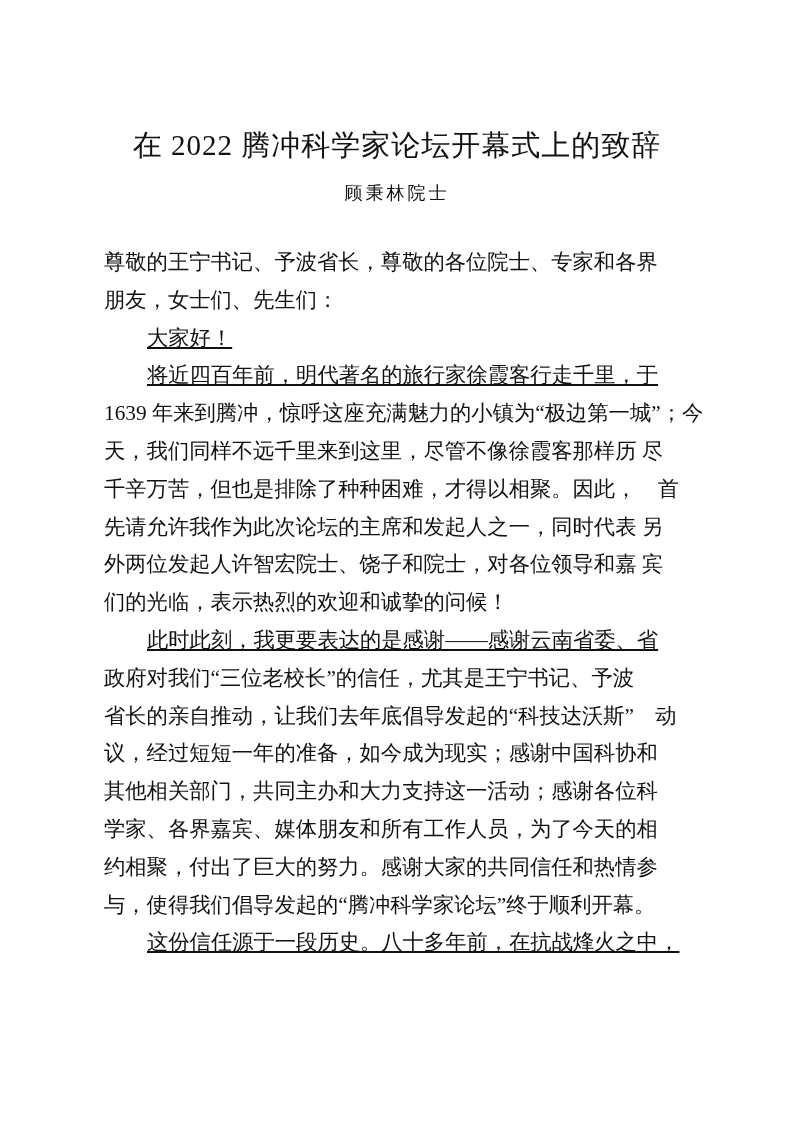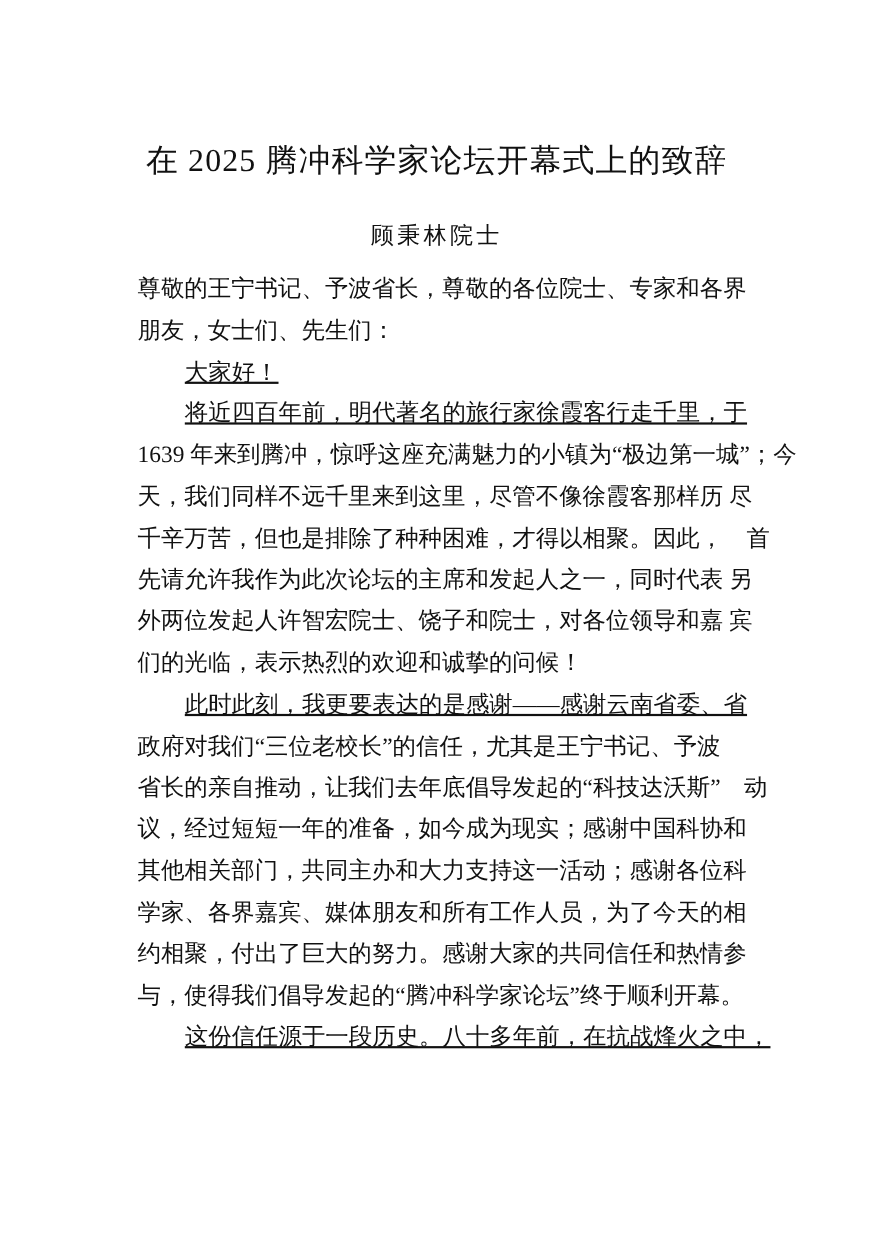--- a/index.html
+++ b/index.html
@@ -23,45 +23,45 @@
     right: 0;
     margin: 0;
     text-align: center;
     font-size: 29px;
     font-weight: 400;
     letter-spacing: 1px;
     white-space: pre;
   }
   .doc-author {
     position: absolute;
-    top: 200px;
+    top: 181px;
     left: 0;
     right: 0;
     text-align: center;
-    font-size: 21px;
+    font-size: 18px;
     letter-spacing: 3px;
     white-space: pre;
   }
   .doc-body {
     position: absolute;
-    left: 125px;
+    left: 104px;
     top: 244px;
     width: 640px;
     font-size: 21.3px;
     line-height: 37.8px;
     white-space: pre;
   }
   .text-line {
     height: 37.8px;
   }
   .text-line.indent {
     padding-left: 43px;
     text-decoration: underline;
   }
 </style>
 </head>
 <body>
 
 <div class="page">
-  <h1 class="doc-title">在 2025 腾冲科学家论坛开幕式上的致辞</h1>
+  <h1 class="doc-title">在 2022 腾冲科学家论坛开幕式上的致辞</h1>
   <div class="doc-author">顾秉林院士</div>
   <div class="doc-body" id="doc-body"><div class="text-line">尊敬的王宁书记、予波省长，尊敬的各位院士、专家和各界</div><div class="text-line">朋友，女士们、先生们：</div><div class="text-line indent">大家好！</div><div class="text-line indent">将近四百年前，明代著名的旅行家徐霞客行走千里，于</div><div class="text-line">1639 年来到腾冲，惊呼这座充满魅力的小镇为“极边第一城”；今</div><div class="text-line">天，我们同样不远千里来到这里，尽管不像徐霞客那样历 尽</div><div class="text-line">千辛万苦，但也是排除了种种困难，才得以相聚。因此，　首</div><div class="text-line">先请允许我作为此次论坛的主席和发起人之一，同时代表 另</div><div class="text-line">外两位发起人许智宏院士、饶子和院士，对各位领导和嘉 宾</div><div class="text-line">们的光临，表示热烈的欢迎和诚挚的问候！</div><div class="text-line indent">此时此刻，我更要表达的是感谢——感谢云南省委、省</div><div class="text-line">政府对我们“三位老校长”的信任，尤其是王宁书记、予波</div><div class="text-line">省长的亲自推动，让我们去年底倡导发起的“科技达沃斯”　动</div><div class="text-line">议，经过短短一年的准备，如今成为现实；感谢中国科协和</div><div class="text-line">其他相关部门，共同主办和大力支持这一活动；感谢各位科</div><div class="text-line">学家、各界嘉宾、媒体朋友和所有工作人员，为了今天的相</div><div class="text-line">约相聚，付出了巨大的努力。感谢大家的共同信任和热情参</div><div class="text-line">与，使得我们倡导发起的“腾冲科学家论坛”终于顺利开幕。</div><div class="text-line indent">这份信任源于一段历史。八十多年前，在抗战烽火之中，</div></div>
 </div>
 
 </body></html>

